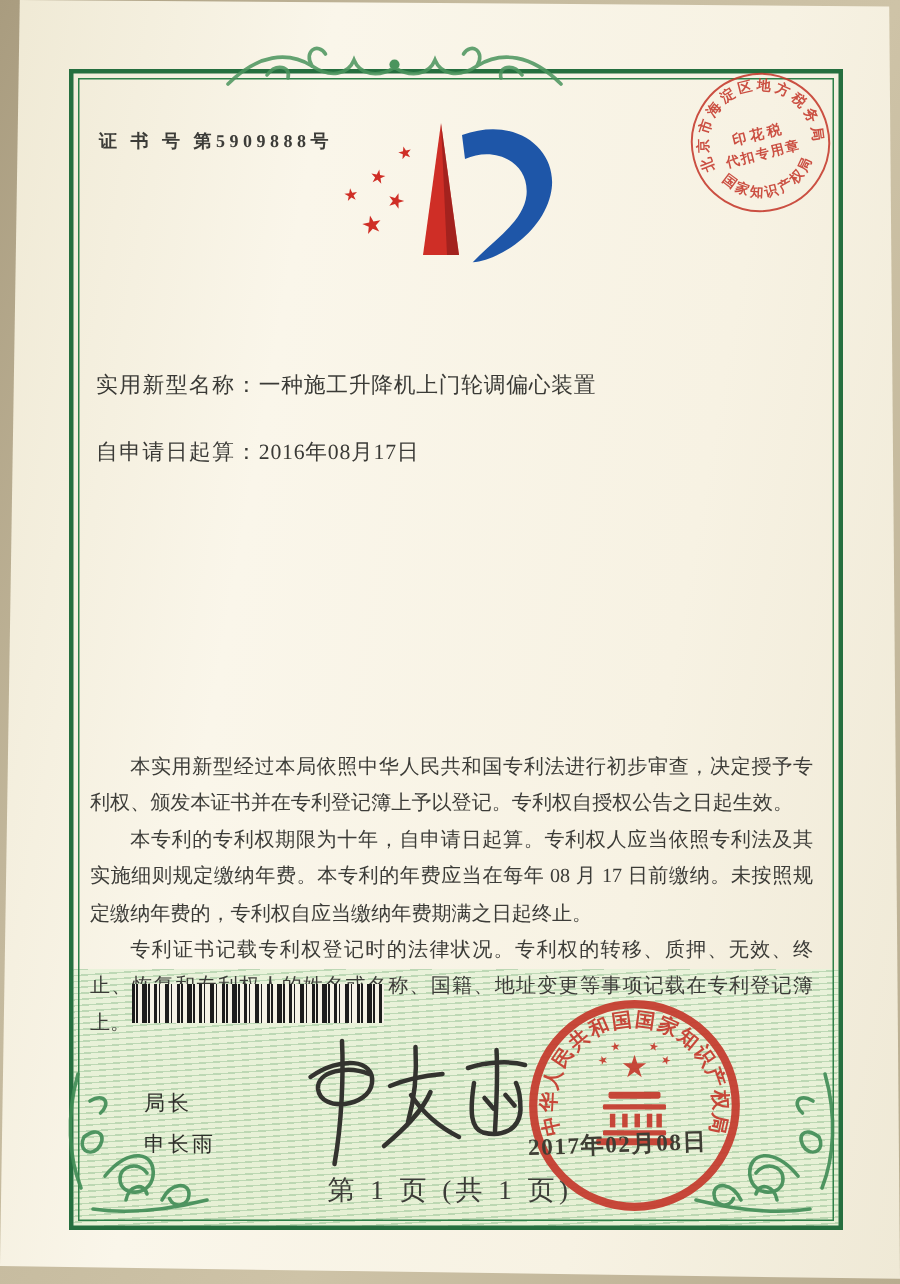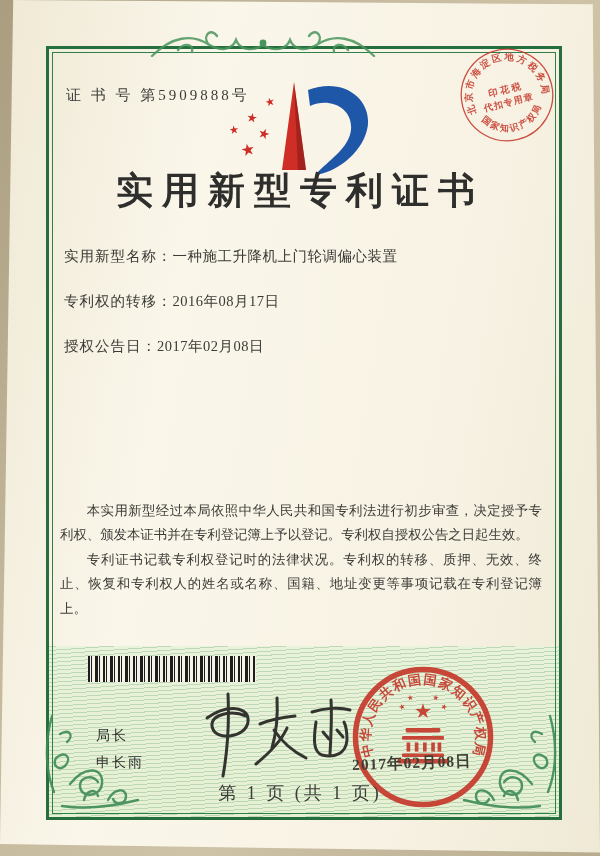--- a/index.html
+++ b/index.html
@@ -11,21 +11,21 @@
          background:linear-gradient(100deg,#efe9d4,#faf6ea 30%,#f7f2e3 70%,#efe9d6);
          clip-path:polygon(2.2% 0%,98.8% 0.5%,100% 99.6%,0% 98.6%);}
   
   .band{position:absolute;left:49px;right:41px;top:646px;height:172px;
         background-color:#e9f2da;
         background-image:
           repeating-linear-gradient(176deg,rgba(104,166,110,.34) 0 1px,rgba(0,0,0,0) 1px 4px),
           linear-gradient(180deg,rgba(233,242,218,.2),#e6f0d4);}
   .frame{position:absolute;left:46px;top:46px;right:38px;bottom:36px;
          border:3px solid #256f3f;outline:1px solid #2e8049;outline-offset:-7px;}
-  .cert-no{position:absolute;left:66px;top:86px;font-size:15px;letter-spacing:3px;color:#3c3c38;}
+  .cert-no{position:absolute;left:66px;top:86px;font-size:12px;letter-spacing:3px;color:#3c3c38;font-weight:bold;}
   .logo{position:absolute;left:218px;top:80px;}
   .tax-stamp{position:absolute;left:458px;top:46px;transform:rotate(-14deg);opacity:.88;}
   .title{position:absolute;left:0;top:166px;width:100%;margin:0;text-align:center;
          font-size:37px;font-weight:bold;letter-spacing:9px;color:#2e2e2c;}
   .fields{position:absolute;left:64px;top:247px;width:470px;display:flex;flex-direction:column;gap:24px;}
   .field-row{font-size:14.5px;color:#3a3a36;letter-spacing:.5px;white-space:nowrap;height:21px;}
   .field-row .lab{letter-spacing:1px;text-align:right;}
   .paras{position:absolute;left:60px;top:499px;width:482px;font-size:13.4px;
          line-height:1.82;color:#3c3c38;text-align:justify;}
   .paras p{margin:0;text-indent:2em;}
@@ -120,36 +120,33 @@
       <text font-size="11.5" fill="#c5392c" letter-spacing="3" font-weight="bold">
         <textPath href="#taxTop" startOffset="50%" text-anchor="middle">北京市海淀区地方税务局</textPath>
       </text>
       <text x="60" y="57" font-size="11.5" fill="#c5392c" text-anchor="middle" letter-spacing="3" font-weight="bold">印花税</text>
       <text x="60" y="73" font-size="11" fill="#c5392c" text-anchor="middle" letter-spacing="1.5" font-weight="bold">代扣专用章</text>
       <text font-size="11" fill="#c5392c" letter-spacing="2" font-weight="bold">
         <textPath href="#taxBot" startOffset="50%" text-anchor="middle">国家知识产权局</textPath>
       </text>
     </svg>
 
-    <h1 class="title">实用新型专利证书</h1>
 
     <div class="fields">
       <div class="field-row">
         <span class="lab">实用新型名称：</span><span class="val">一种施工升降机上门轮调偏心装置</span>
       </div>
       <div class="field-row">
-        <span class="lab">专利权的转移：</span><span class="val">2016年08月17日</span>
-      </div>
-      <div class="field-row">
-        <span class="lab">授权公告日：</span><span class="val">2017年02月08日</span>
+        <span class="lab">自申请日起算：</span><span class="val">2016年08月17日</span>
       </div>
     </div>
 
     <div class="paras">
       <p>本实用新型经过本局依照中华人民共和国专利法进行初步审查，决定授予专利权、颁发本证书并在专利登记簿上予以登记。专利权自授权公告之日起生效。</p>
+      <p>本专利的专利权期限为十年，自申请日起算。专利权人应当依照专利法及其实施细则规定缴纳年费。本专利的年费应当在每年 08 月 17 日前缴纳。未按照规定缴纳年费的，专利权自应当缴纳年费期满之日起终止。</p>
       <p>专利证书记载专利权登记时的法律状况。专利权的转移、质押、无效、终止、恢复和专利权人的姓名或名称、国籍、地址变更等事项记载在专利登记簿上。</p>
     </div>
 
     <div class="barcode"></div>
 
     <div class="director">
       <span>局长</span>
       <span>申长雨</span>
     </div>
 

